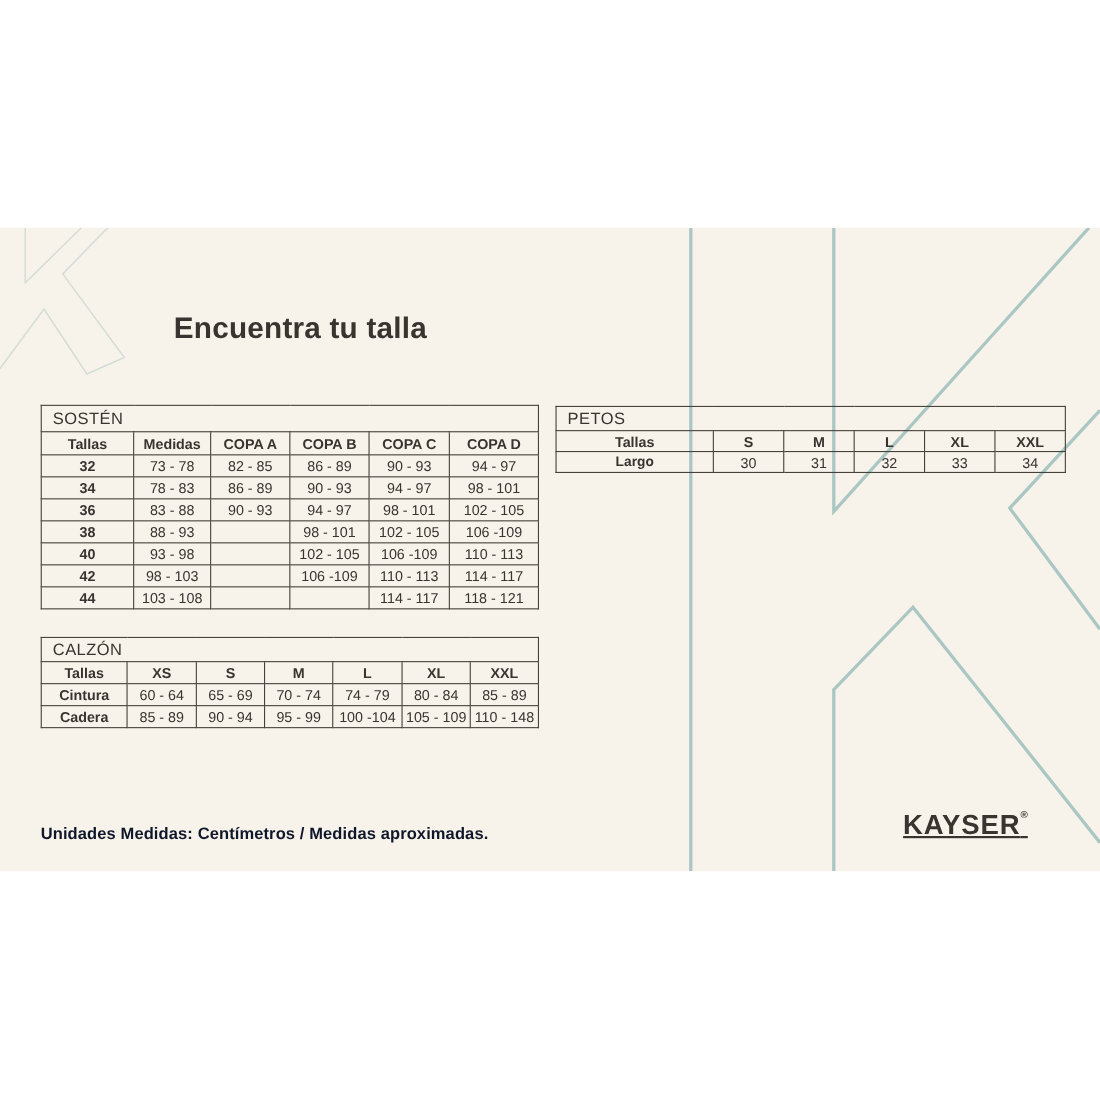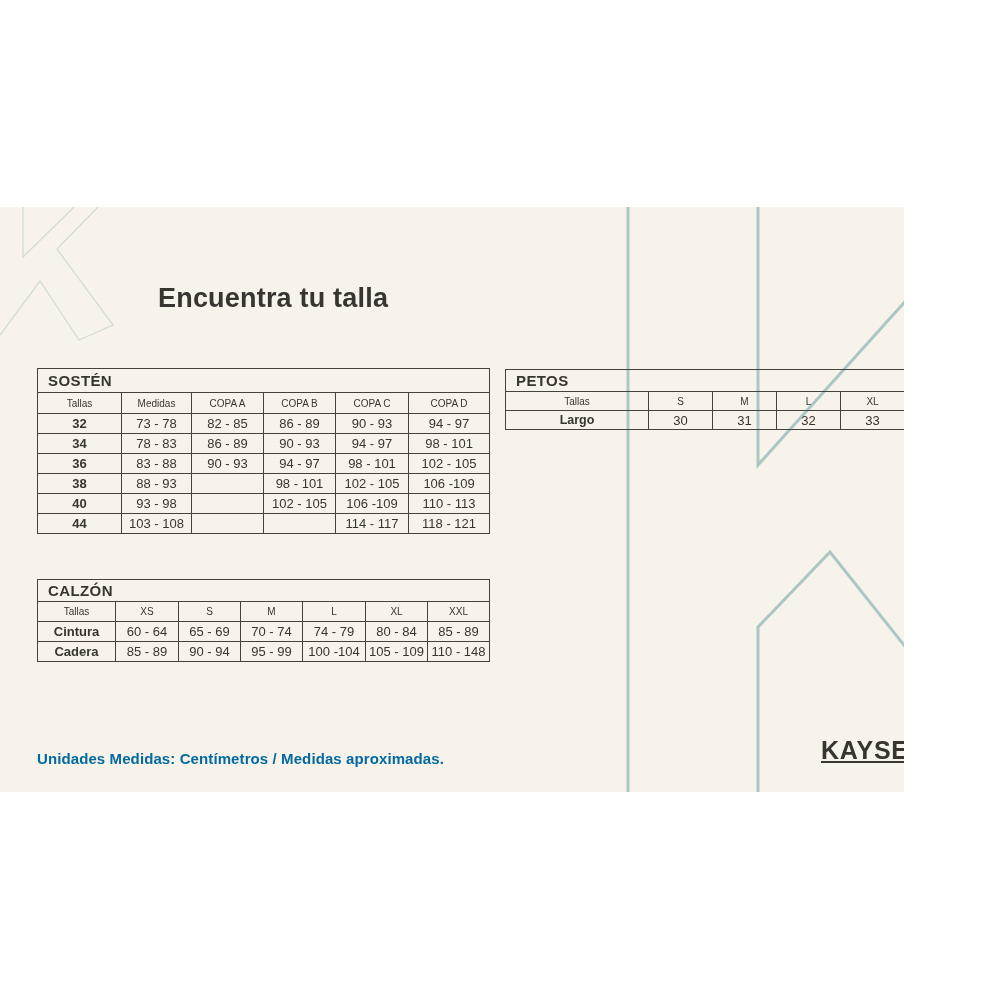--- a/index.html
+++ b/index.html
@@ -6,43 +6,43 @@
   body{
     width:1000px;height:1000px;
     font-family:"Liberation Sans","DejaVu Sans",sans-serif;
     background:#ffffff;
   }
   .stage{position:relative;width:1000px;height:1000px;background:#ffffff;overflow:hidden;}
   .letterbox{position:absolute;left:0;width:1000px;background:#ffffff;}
   .letterbox.top{top:0;height:207px;}
   .letterbox.bottom{top:792px;height:208px;}
   .content{
-    position:absolute;left:0;top:207px;width:904px;height:585px;
+    position:absolute;left:0;top:207px;width:1000px;height:585px;
     background:#f7f2ea;overflow:hidden;
   }
   svg.decor{position:absolute;left:0;top:0;width:1000px;height:585px;display:block;}
 
   .page-title{
     position:absolute;left:158px;top:58px;
     font-size:27px;font-weight:800;color:#38342f;letter-spacing:0.2px;
   }
 
   .tbl{position:absolute;}
   .tbl table{border-collapse:collapse;table-layout:fixed;background:transparent;}
   .tbl td,.tbl th{
     border:1px solid #45413b;
     font-size:13px;color:#38342f;
     text-align:center;vertical-align:middle;
     padding:0;overflow:hidden;white-space:nowrap;
   }
   .tbl tr.t-title td{
     text-align:left;padding-left:10px;
-    font-weight:700;font-size:15px;letter-spacing:0.4px;
-  }
-  .tbl tr.t-head th{font-weight:400;font-size:10px;}
+    font-weight:400;font-size:15px;letter-spacing:0.4px;
+  }
+  .tbl tr.t-head th{font-weight:700;font-size:13px;}
   .tbl td.lbl{font-weight:700;}
 
   .tbl-sosten{left:37px;top:161px;}
   .tbl-sosten table{width:452px;}
   .tbl-sosten tr.t-title{height:24px;}
   .tbl-sosten tr.t-head{height:21px;}
   .tbl-sosten tr.t-data{height:20px;}
 
   .tbl-petos{left:505px;top:162px;}
   .tbl-petos table{width:463px;}
@@ -52,21 +52,21 @@
   .tbl-petos td.lbl{font-size:12.5px;}
 
   .tbl-calzon{left:37px;top:372px;}
   .tbl-calzon table{width:452px;}
   .tbl-calzon tr.t-title{height:22px;}
   .tbl-calzon tr.t-head{height:20px;}
   .tbl-calzon tr.t-data{height:20px;}
 
   .footer-note{
     position:absolute;left:37px;top:543px;
-    font-size:15px;font-weight:700;color:#0369a1;letter-spacing:0.1px;
+    font-size:15px;font-weight:700;color:#0f172a;letter-spacing:0.1px;
   }
   .brand{
     position:absolute;left:821px;top:529px;
     font-size:25px;font-weight:800;color:#38342f;letter-spacing:0.8px;text-decoration:underline;
   }
   .brand sup{font-size:9px;font-weight:700;vertical-align:14px;letter-spacing:0;}
 </style>
 </head>
 <body>
 
@@ -145,20 +145,28 @@
           <td>102 - 105</td>
           <td>106 -109</td>
         </tr>
         <tr class="t-data">
           <td class="lbl">40</td>
           <td>93 - 98</td>
           <td></td>
           <td>102 - 105</td>
           <td>106 -109</td>
           <td>110 - 113</td>
+        </tr>
+        <tr class="t-data">
+          <td class="lbl">42</td>
+          <td>98 - 103</td>
+          <td></td>
+          <td>106 -109</td>
+          <td>110 - 113</td>
+          <td>114 - 117</td>
         </tr>
         <tr class="t-data">
           <td class="lbl">44</td>
           <td>103 - 108</td>
           <td></td>
           <td></td>
           <td>114 - 117</td>
           <td>118 - 121</td>
         </tr>
         </tbody>

